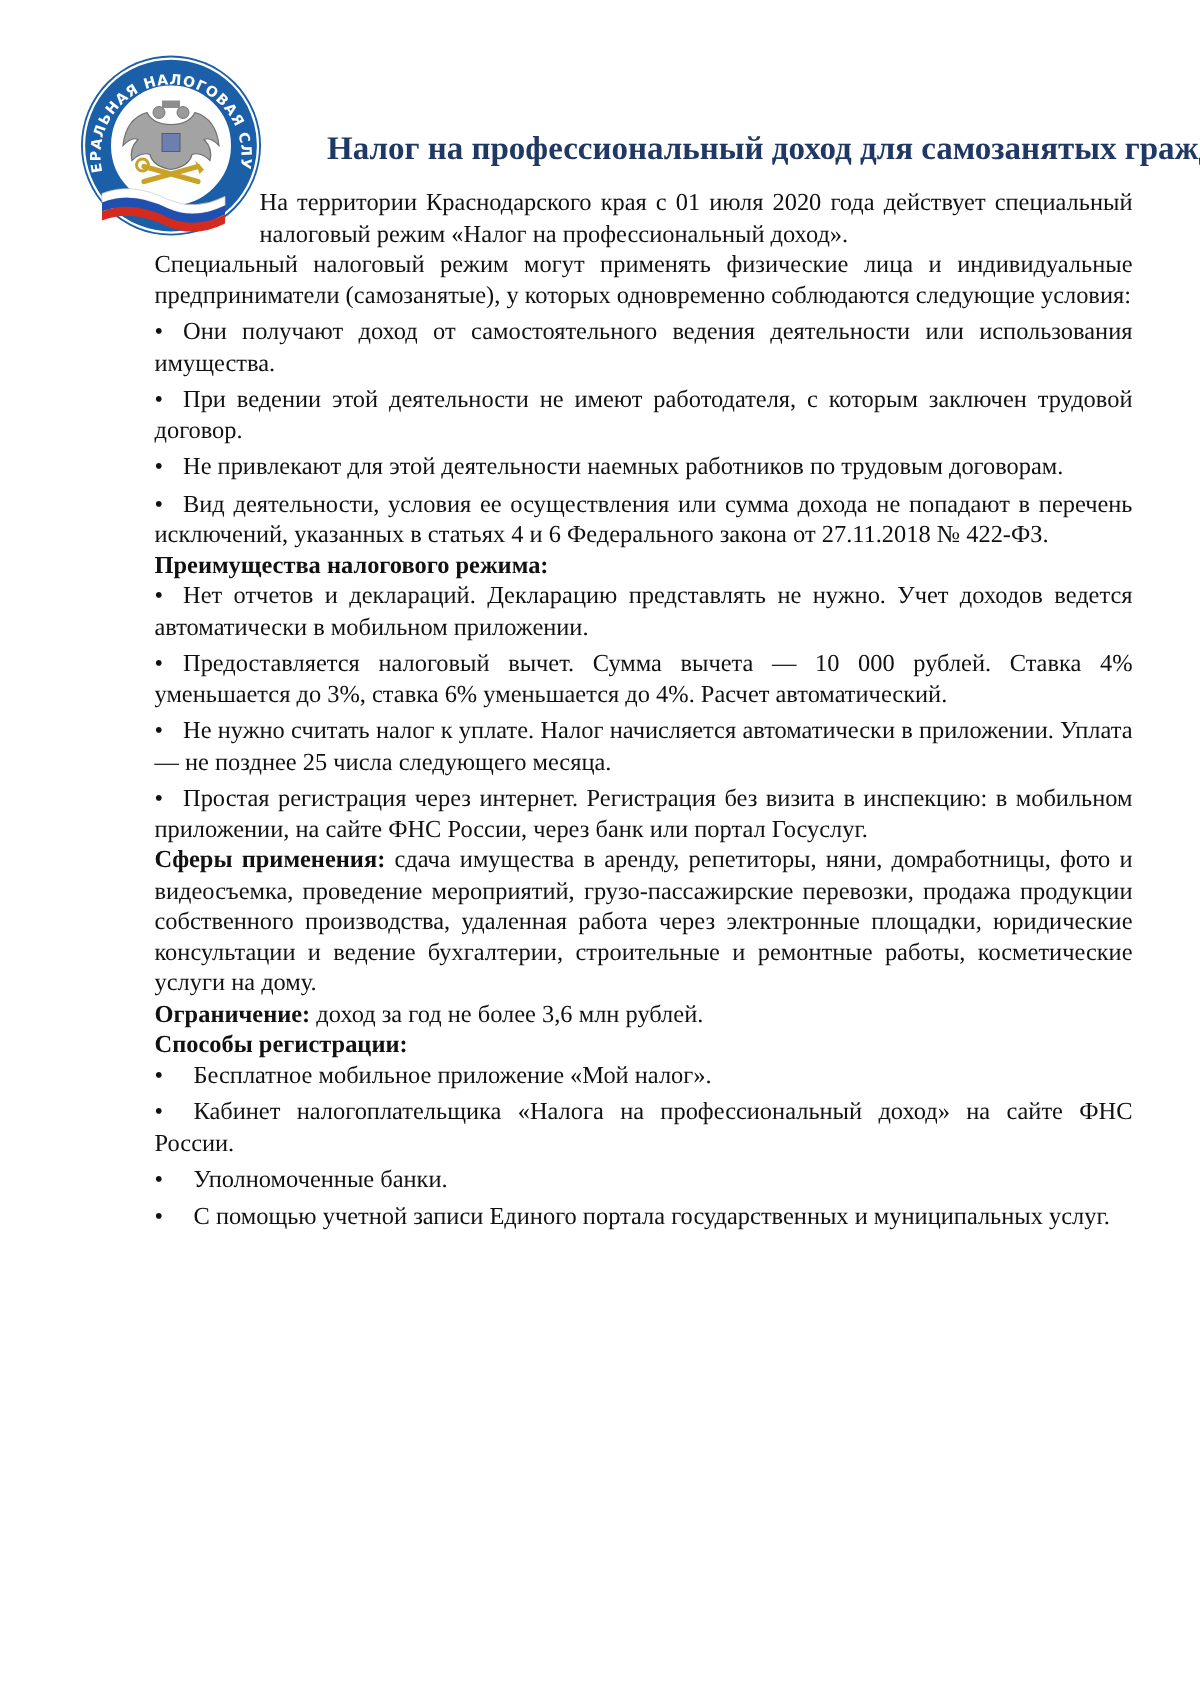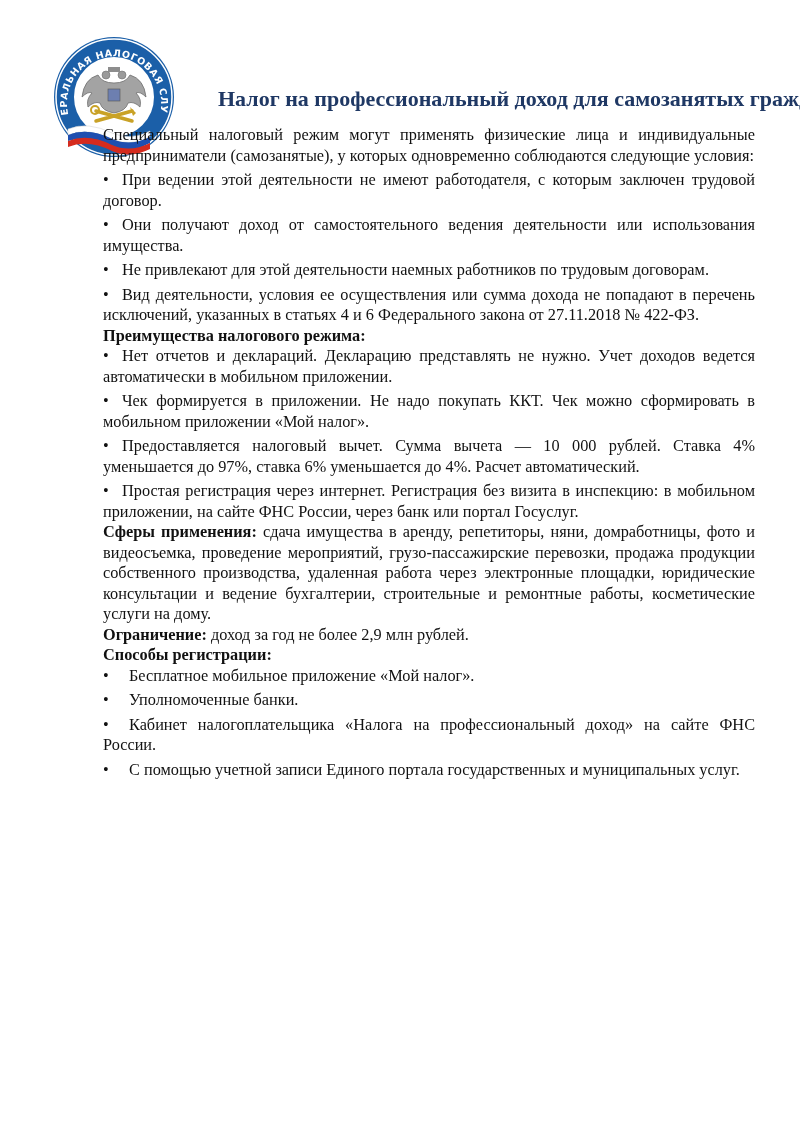--- a/index.html
+++ b/index.html
@@ -44,40 +44,41 @@
   <g>
     <path d="M20 96 q20 -8 44 4 q18 8 38 -2 l0 6 q-20 10 -38 2 q-24 -12 -44 -4z" fill="#ffffff" stroke="#cccccc" stroke-width="0.5"></path>
     <path d="M20 102 q20 -8 44 4 q18 8 38 -2 l0 6 q-20 10 -38 2 q-24 -12 -44 -4z" fill="#1f4fb0"></path>
     <path d="M20 108 q20 -8 44 4 q18 8 38 -2 l0 6 q-20 10 -38 2 q-24 -12 -44 -4z" fill="#d52b1e"></path>
   </g>
 </svg>
 
 <div class="title">Налог на профессиональный доход для самозанятых граждан.</div>
 
 <div class="page">
+  <p class="p intro">На территории Краснодарского края  с 01 июля 2020 года действует специальный налоговый режим «Налог на профессиональный доход».</p>
   <p class="p">Специальный налоговый режим могут применять физические лица и индивидуальные предприниматели (самозанятые), у которых одновременно соблюдаются следующие условия:</p>
 
   <div>
+    <p class="p gap"><span class="bullet">•</span><span>Они получают доход от самостоятельного ведения деятельности или использования имущества.</span></p>
     <p class="p gap"><span class="bullet">•</span><span>При ведении этой деятельности не имеют работодателя, с которым заключен трудовой договор.</span></p>
-    <p class="p gap"><span class="bullet">•</span><span>Они получают доход от самостоятельного ведения деятельности или использования имущества.</span></p>
     <p class="p gap"><span class="bullet">•</span><span>Не привлекают для этой деятельности наемных работников по трудовым договорам.</span></p>
     <p class="p gap"><span class="bullet">•</span><span>Вид деятельности, условия ее осуществления или сумма дохода не попадают в перечень исключений, указанных в статьях 4 и 6 Федерального закона от 27.11.2018 № 422-ФЗ.</span></p>
   </div>
 
   <p class="p b">Преимущества налогового режима:</p>
   <div>
     <p class="p"><span class="bullet">•</span><span>Нет отчетов и деклараций. Декларацию представлять не нужно. Учет доходов ведется автоматически в мобильном приложении.</span></p>
-    <p class="p gap"><span class="bullet">•</span><span>Чек формируется в приложении. Не надо покупать ККТ. Чек можно сформировать в мобильном приложении «Мой налог».</span></p>
-    <p class="p gap"><span class="bullet">•</span><span>Предоставляется налоговый вычет. Сумма вычета — 10 000 рублей. Ставка 4% уменьшается до 97%, ставка 6% уменьшается до 4%. Расчет автоматический.</span></p>
+    <p class="p gap"><span class="bullet">•</span><span>Предоставляется налоговый вычет. Сумма вычета — 10 000 рублей. Ставка 4% уменьшается до 3%, ставка 6% уменьшается до 4%. Расчет автоматический.</span></p>
+    <p class="p gap"><span class="bullet">•</span><span>Не нужно считать налог к уплате. Налог начисляется автоматически в приложении. Уплата — не позднее 25 числа следующего месяца.</span></p>
     <p class="p gap"><span class="bullet">•</span><span>Простая регистрация через интернет. Регистрация без визита в инспекцию: в мобильном приложении, на сайте ФНС России, через банк или портал Госуслуг.</span></p>
   </div>
 
   <p class="p"><span class="b">Сферы применения:</span><span> сдача имущества в аренду, репетиторы, няни, домработницы, фото и видеосъемка, проведение мероприятий, грузо-пассажирские перевозки, продажа продукции собственного производства, удаленная работа через электронные площадки, юридические консультации и ведение бухгалтерии, строительные и ремонтные работы, косметические услуги на дому.</span></p>
-  <p class="p"><span class="b">Ограничение:</span><span> доход за год не более 2,9 млн рублей.</span></p>
+  <p class="p"><span class="b">Ограничение:</span><span> доход за год не более 3,6 млн рублей.</span></p>
 
   <p class="p b">Способы регистрации:</p>
   <div>
     <p class="p"><span class="bullet wide">•</span><span>Бесплатное мобильное приложение «Мой налог».</span></p>
+    <p class="p gap"><span class="bullet wide">•</span><span>Кабинет налогоплательщика «Налога на профессиональный доход» на сайте ФНС России.</span></p>
     <p class="p gap"><span class="bullet wide">•</span><span>Уполномоченные банки.</span></p>
-    <p class="p gap"><span class="bullet wide">•</span><span>Кабинет налогоплательщика «Налога на профессиональный доход» на сайте ФНС России.</span></p>
     <p class="p gap"><span class="bullet wide">•</span><span>С помощью учетной записи Единого портала государственных и муниципальных услуг.</span></p>
   </div>
 </div>
 
 </body></html>

